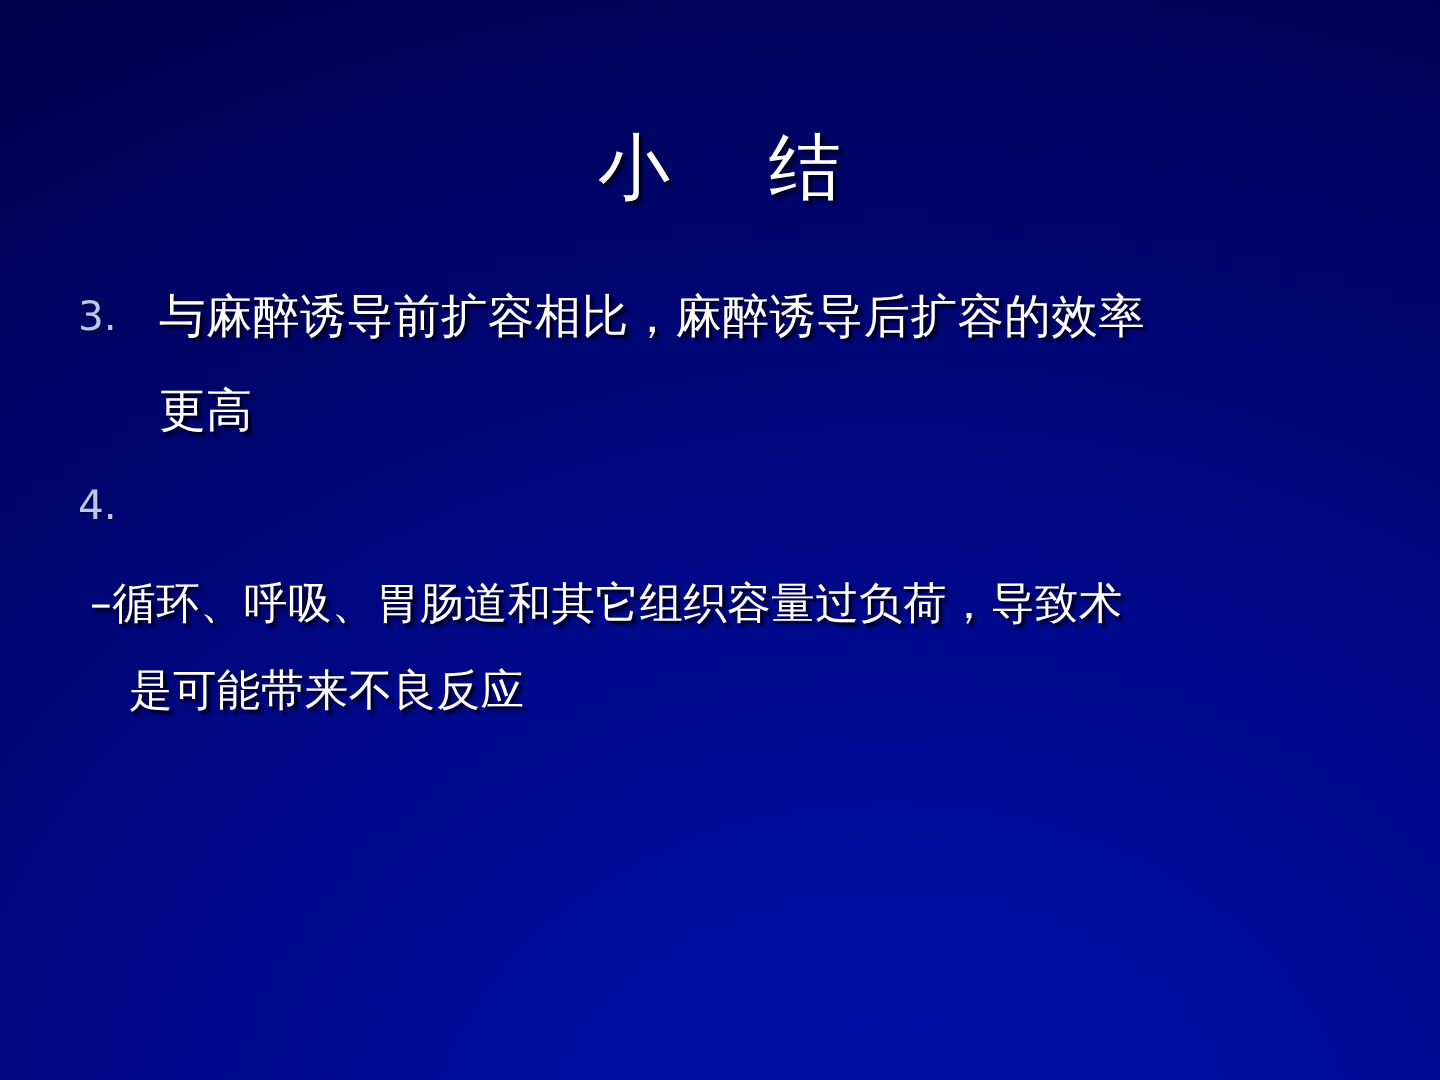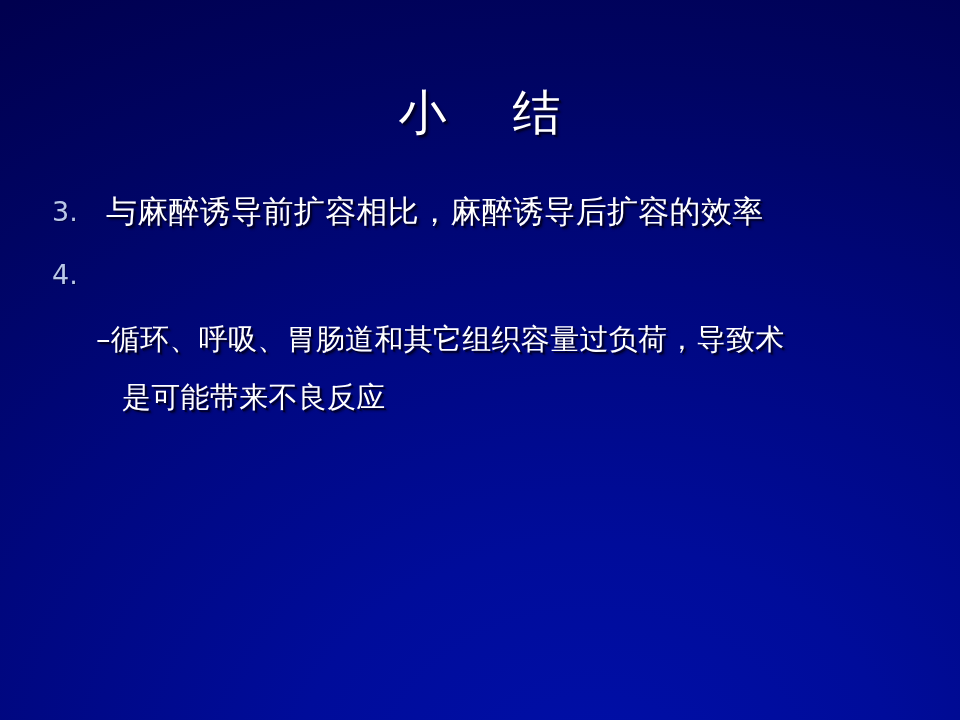--- a/index.html
+++ b/index.html
@@ -74,21 +74,21 @@
     line-height: 63px;
     letter-spacing: 0.01em;
     text-align: justify;
     text-justify: inter-character;
     text-shadow:
       2px 2px 0 rgba(0, 0, 40, 0.85),
       3px 3px 2px rgba(0, 0, 25, 0.5);
   }
 
   .bullet-row.level-2 {
-    padding-left: 96px;
+    padding-left: 60px;
     padding-right: 32px;
     margin-top: 4px;
   }
 
   .level-2 .bullet-text {
     font-size: 29px;
     line-height: 58px;
     text-indent: 0;
   }
 
@@ -112,20 +112,21 @@
   <div id="title-area">
     <h1 id="slide-title">小    结</h1>
   </div>
 
   <div id="body-area">
 
     <div class="bullet-row level-1">
       <span class="bullet-marker">3.</span>
       <span class="bullet-text">
         <span class="line">与麻醉诱导前扩容相比，麻醉诱导后扩容的效率</span>
+        <span class="line">更高</span>
       </span>
     </div>
 
     <div class="bullet-row level-1">
       <span class="bullet-marker">4.</span>
     </div>
 
     <div class="bullet-row level-2">
       <span class="bullet-text">
         <span class="line"><span class="sub-dash">–</span><span>循环、呼吸、胃肠道和其它组织容量过负荷，导致术</span></span>

